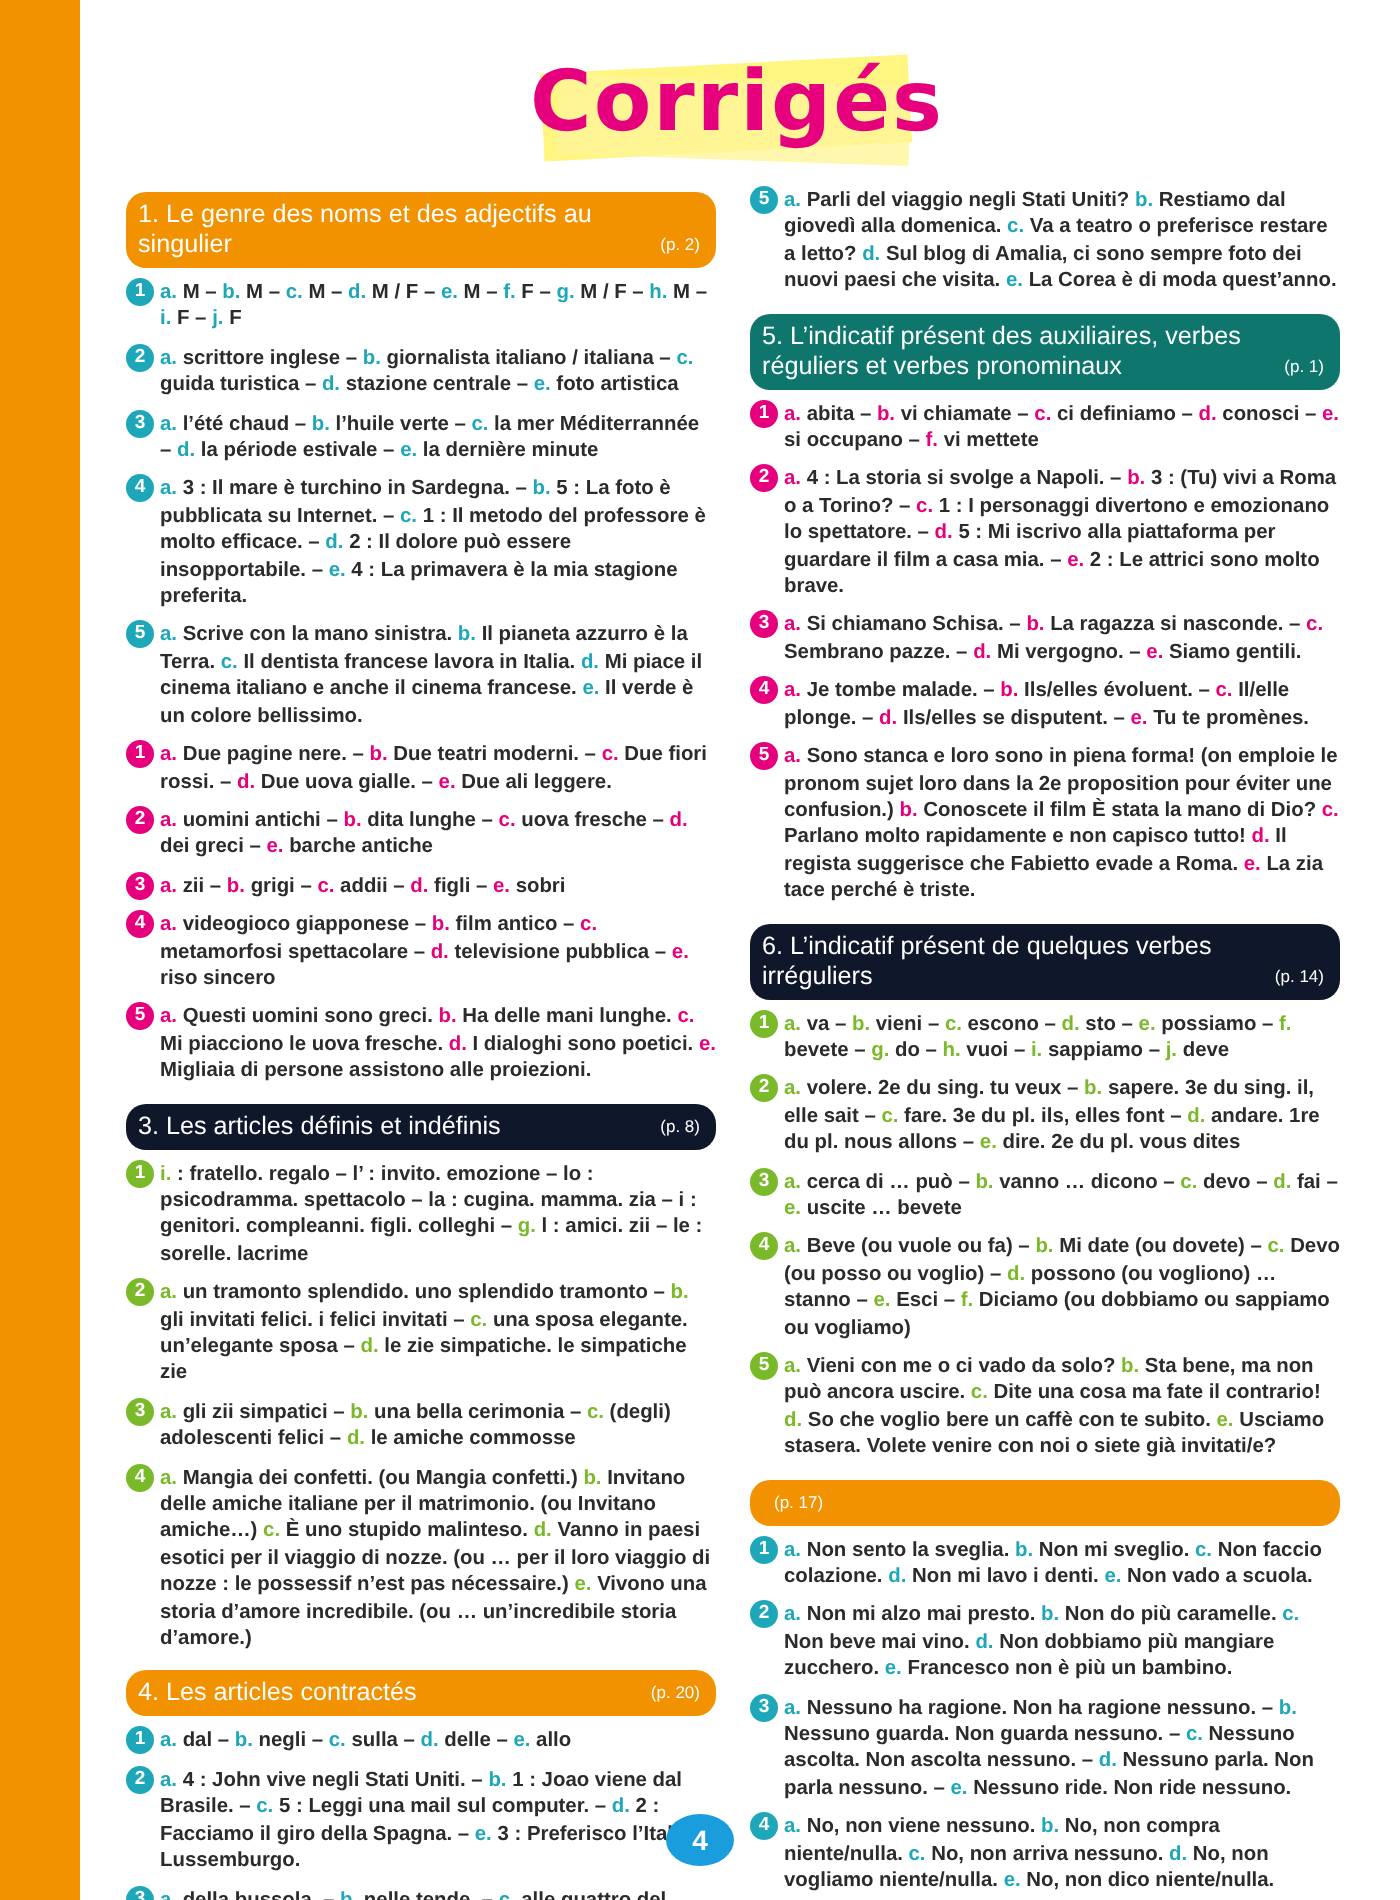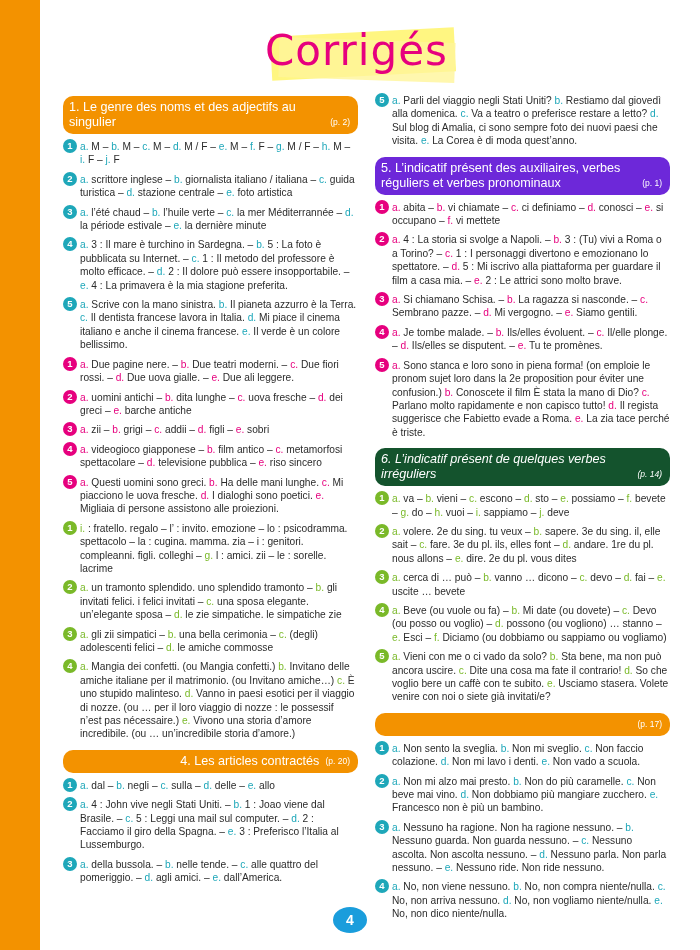--- a/index.html
+++ b/index.html
@@ -2,38 +2,38 @@
 <html><head>
 <meta charset="utf-8">
 <style>
   * { box-sizing: border-box; margin: 0; padding: 0; }
   html, body { width: 700px; height: 950px; background: #ffffff; overflow: hidden; }
   body { position: relative; font-family: "Liberation Sans", sans-serif; color: #2b2b2b; }
   .side-bar { position: absolute; left: 0; top: 0; width: 40px; height: 950px; background: #f39200; }
   .title-wrap { position: absolute; left: 265px; top: 22px; width: 200px; height: 62px; }
   .hl1 { position: absolute; left: 6px; top: 10px; width: 184px; height: 44px; background: #fff46b; transform: rotate(-3deg); opacity: .85; }
   .hl2 { position: absolute; left: 14px; top: 18px; width: 176px; height: 40px; background: #fff59a; transform: rotate(2deg); opacity: .8; }
-  .title { position: absolute; left: 0; top: 4px; width: 200px; text-align: left; font-family: "DejaVu Sans", sans-serif; font-weight: normal; font-size: 42px; color: #e6007e; letter-spacing: 1px; }
+  .title { position: absolute; left: 0; top: 4px; width: 200px; text-align: right; font-family: "DejaVu Sans", sans-serif; font-weight: bold; font-size: 42px; color: #e6007e; letter-spacing: 1px; }
   .col { position: absolute; top: 92px; width: 295px; }
   .col-left { left: 63px; }
   .col-right { left: 375px; top: 94px; }
-  .sec-head { border-radius: 10px; color: #fff; font-size: 12.6px; padding: 4px 8px 4px 6px; display: flex; justify-content: flex-end; align-items: flex-end; margin-top: 9px; margin-bottom: 6px; line-height: 15px; }
+  .sec-head { border-radius: 10px; color: #fff; font-size: 12.6px; padding: 4px 8px 4px 6px; display: flex; justify-content: space-between; align-items: flex-end; margin-top: 9px; margin-bottom: 6px; line-height: 15px; }
   .sec-head .pg { font-size: 8.5px; white-space: nowrap; margin-left: 6px; }
   .orange { background: #f39200; }
-  .green { background: #6d28d9; }
-  .pink { background: #14532d; font-style: italic; }
+  .green { background: #0f766e; }
+  .pink { background: #0f172a; }
   .ex { display: flex; font-size: 10.2px; line-height: 13.4px; margin-bottom: 6px; }
   .num { flex: 0 0 14px; width: 14px; height: 14px; border-radius: 50%; color: #fff; font-weight: bold; font-size: 9.5px; text-align: center; line-height: 14px; margin-right: 3px; margin-top: -1px; }
   .orange-s .num { background: #1ea7b9; }
   .orange-s .lt { color: #1ea7b9; }
   .green-s .num { background: #e6007e; }
   .green-s .lt { color: #e6007e; }
   .pink-s .num { background: #7ab929; }
   .pink-s .lt { color: #7ab929; }
-  .txt { flex: 1; }
+  .txt { flex: 1; font-weight: bold; }
   .page-num { position: absolute; left: 333px; top: 907px; width: 34px; height: 26px; border-radius: 50%; background: #1a9ddc; color: #fff; font-weight: bold; font-size: 14px; text-align: center; line-height: 26px; }
 </style>
 </head>
 <body>
 
 <div class="side-bar"></div>
 
 <div class="title-wrap">
   <div class="hl1"></div>
   <div class="hl2"></div>
@@ -83,20 +83,24 @@
       <div class="ex">
         <span class="num">4</span>
         <span class="txt"><span class="lt">a.</span> videogioco giapponese – <span class="lt">b.</span> film antico – <span class="lt">c.</span> metamorfosi spettacolare – <span class="lt">d.</span> televisione pubblica – <span class="lt">e.</span> riso sincero</span>
       </div>
       <div class="ex">
         <span class="num">5</span>
         <span class="txt"><span class="lt">a.</span> Questi uomini sono greci. <span class="lt">b.</span> Ha delle mani lunghe. <span class="lt">c.</span> Mi piacciono le uova fresche. <span class="lt">d.</span> I dialoghi sono poetici. <span class="lt">e.</span> Migliaia di persone assistono alle proiezioni.</span>
       </div>
     </div>
     <div class="pink-s">
+      <div class="sec-head pink">
+        <span>3. Les articles définis et indéfinis</span>
+        <span class="pg">(p. 8)</span>
+      </div>
       <div class="ex">
         <span class="num">1</span>
         <span class="txt"><span class="lt">i.</span> : fratello. regalo – l’ : invito. emozione – lo : psicodramma. spettacolo – la : cugina. mamma. zia – i : genitori. compleanni. figli. colleghi – <span class="lt">g.</span> l : amici. zii – le : sorelle. lacrime</span>
       </div>
       <div class="ex">
         <span class="num">2</span>
         <span class="txt"><span class="lt">a.</span> un tramonto splendido. uno splendido tramonto – <span class="lt">b.</span> gli invitati felici. i felici invitati – <span class="lt">c.</span> una sposa elegante. un’elegante sposa – <span class="lt">d.</span> le zie simpatiche. le simpatiche zie</span>
       </div>
       <div class="ex">
         <span class="num">3</span>

